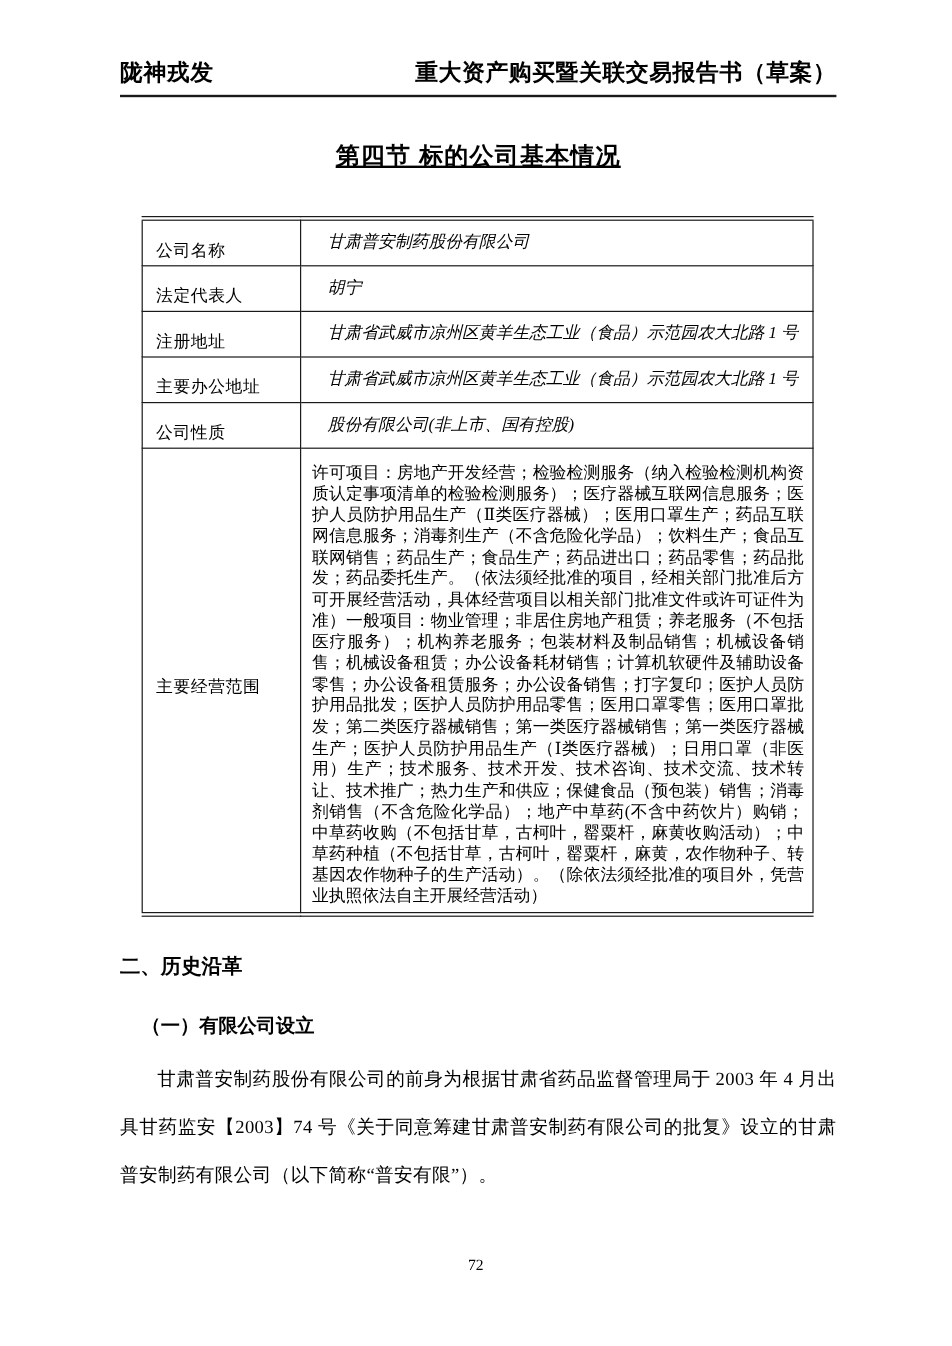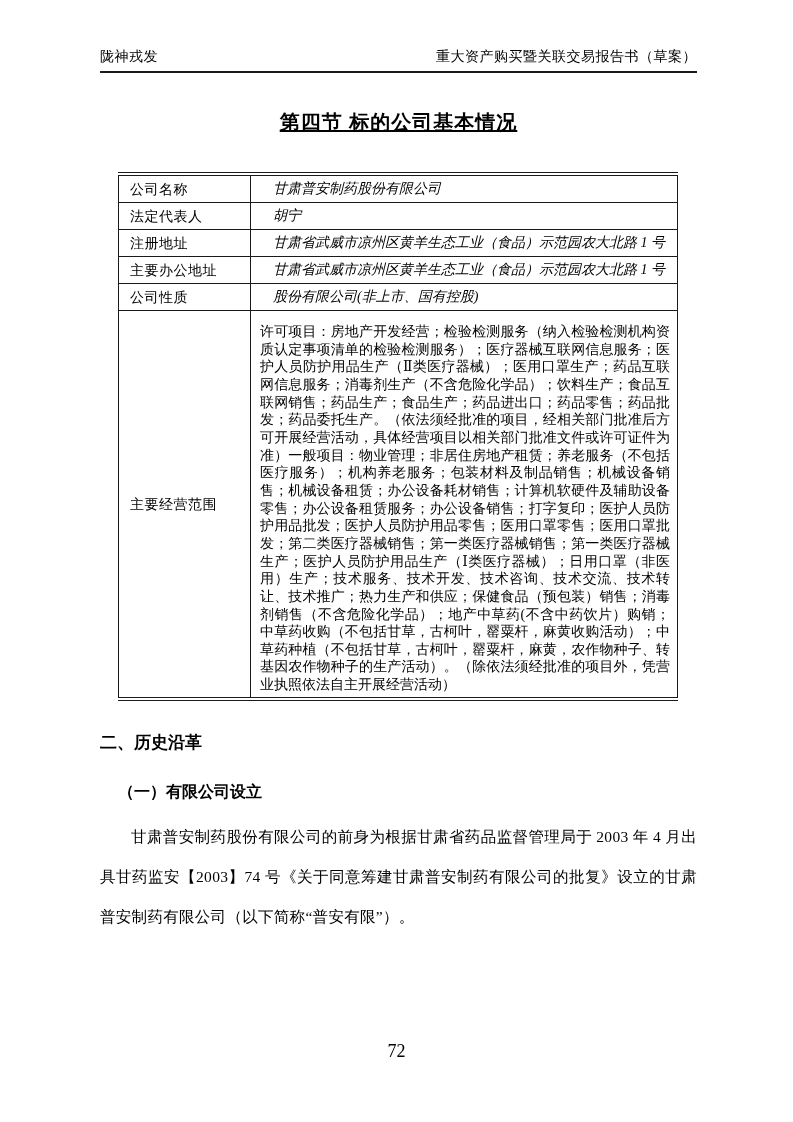--- a/index.html
+++ b/index.html
@@ -14,22 +14,23 @@
   .page { position: absolute; inset: 0; background: #fff; }
   .content { position: absolute; left: 100px; width: 597px; top: 0; }
 
   .doc-header {
     margin-top: 48px;
     display: flex;
     justify-content: space-between;
     align-items: flex-end;
     border-bottom: 2px solid #1a1a1a;
     padding-bottom: 5px;
-    font-size: 14px;
+    font-size: 19px;
     letter-spacing: 0.5px;
+    font-weight: bold;
   }
 
   .doc-title {
     margin-top: 36px;
     text-align: center;
     font-family: "Liberation Sans", "DejaVu Sans", sans-serif;
     font-weight: bold;
     font-size: 20px;
     letter-spacing: 1px;
     text-decoration: underline;
@@ -52,21 +53,21 @@
     border-left: 1px solid #1a1a1a;
     border-right: 1px solid #1a1a1a;
     font-size: 14px;
   }
   table.info-table td {
     border: 1px solid #1a1a1a;
     vertical-align: middle;
   }
   td.cell-label {
     width: 132px;
-    padding: 5px 4px 3px 11px;
+    padding: 16px 4px 3px 11px;
     white-space: nowrap;
     letter-spacing: 0.5px;
   }
   td.cell-value {
     padding: 3px 7px 3px 22px;
     line-height: 18px;
     font-style: italic;
   }
   tr.row-single td { height: 24px; }
   td.cell-scope {
@@ -92,21 +93,21 @@
     text-align: justify;
     text-indent: 2em;
     letter-spacing: 0.3px;
   }
 
   .page-number {
     position: absolute;
     left: 0; right: 0;
     bottom: 60px;
     text-align: center;
-    font-size: 18px;
+    font-size: 13px;
   }
 </style>
 </head>
 <body>
 
 <div class="page">
   <div class="content">
 
     <div class="doc-header">
       <span>陇神戎发</span>

